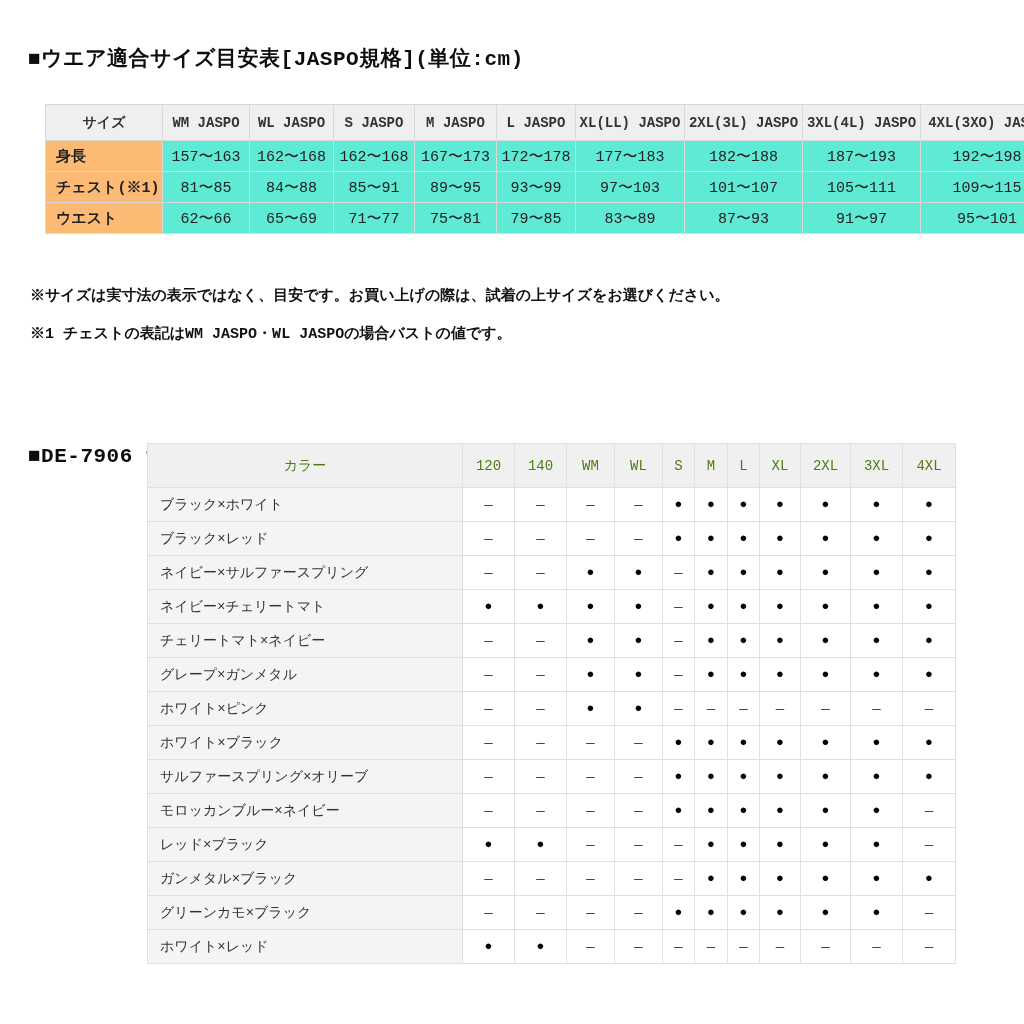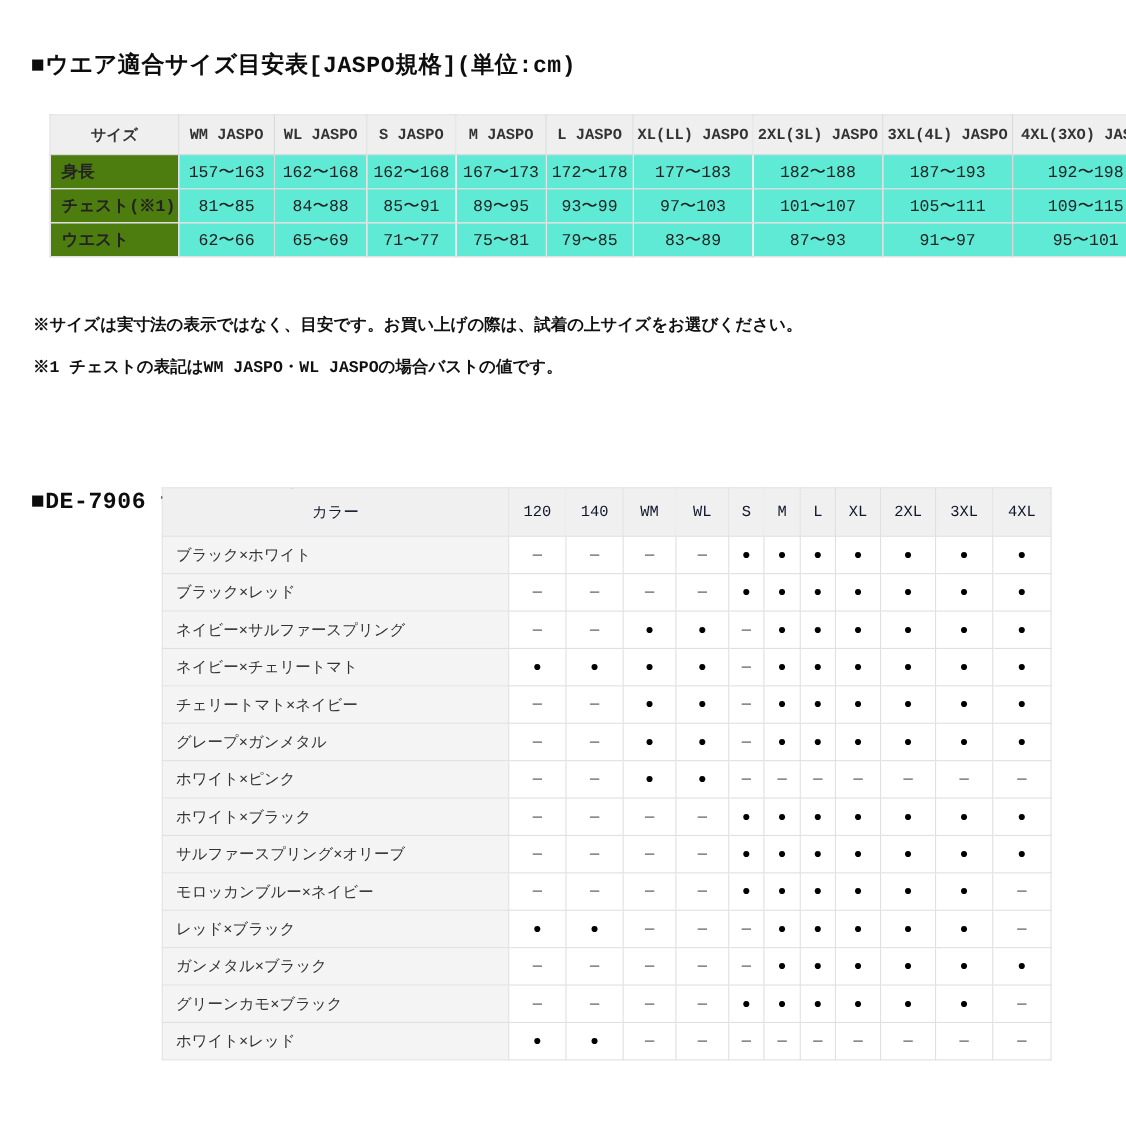--- a/index.html
+++ b/index.html
@@ -30,32 +30,32 @@
   table { border-collapse:collapse; table-layout:fixed;margin-left:37px; }
 
   
   #table1 { position:absolute; left:8px; top:104px; width:1008px; }
   #table1 th, #table1 td {
     border:1px solid #d9d9d9; text-align:center; vertical-align:middle;
     overflow:hidden; white-space:nowrap;
   }
   #table1 thead th { background:#efefef; font-size:14px; font-weight:bold; height:36px; color:#333333; }
   #table1 tbody th {
-    background:#4d7c0f; font-size:15px; font-weight:bold;
+    background:#fdba74; font-size:15px; font-weight:bold;
     text-align:left; padding-left:10px; height:31px; color:#222222;
   }
   #table1 tbody td { background:#5eead4; font-size:15px; color:#222222; }
 
   
   #table2 { position:absolute; left:110px; top:443px; width:808px; }
   #table2 th, #table2 td {
     border:1px solid #e0e0e0; text-align:center; vertical-align:middle;
     overflow:hidden; white-space:nowrap;
   }
-  #table2 thead th { background:#f0f0f0; font-size:14px; font-weight:normal; height:44px; color:#0f172a; }
+  #table2 thead th { background:#f0f0f0; font-size:14px; font-weight:normal; height:44px; color:#4d7c0f; }
   #table2 tbody th {
     background:#f4f4f4; font-size:14px; font-weight:normal;
     text-align:left; padding-left:12px; height:34px; color:#333333;
   }
   #table2 tbody td { background:#ffffff; height:34px; }
   #table2 td.dot  { font-size:13px; color:#000000; }
   #table2 td.dash { font-size:14px; color:#444444; }
 </style>
 </head>
 <body>

